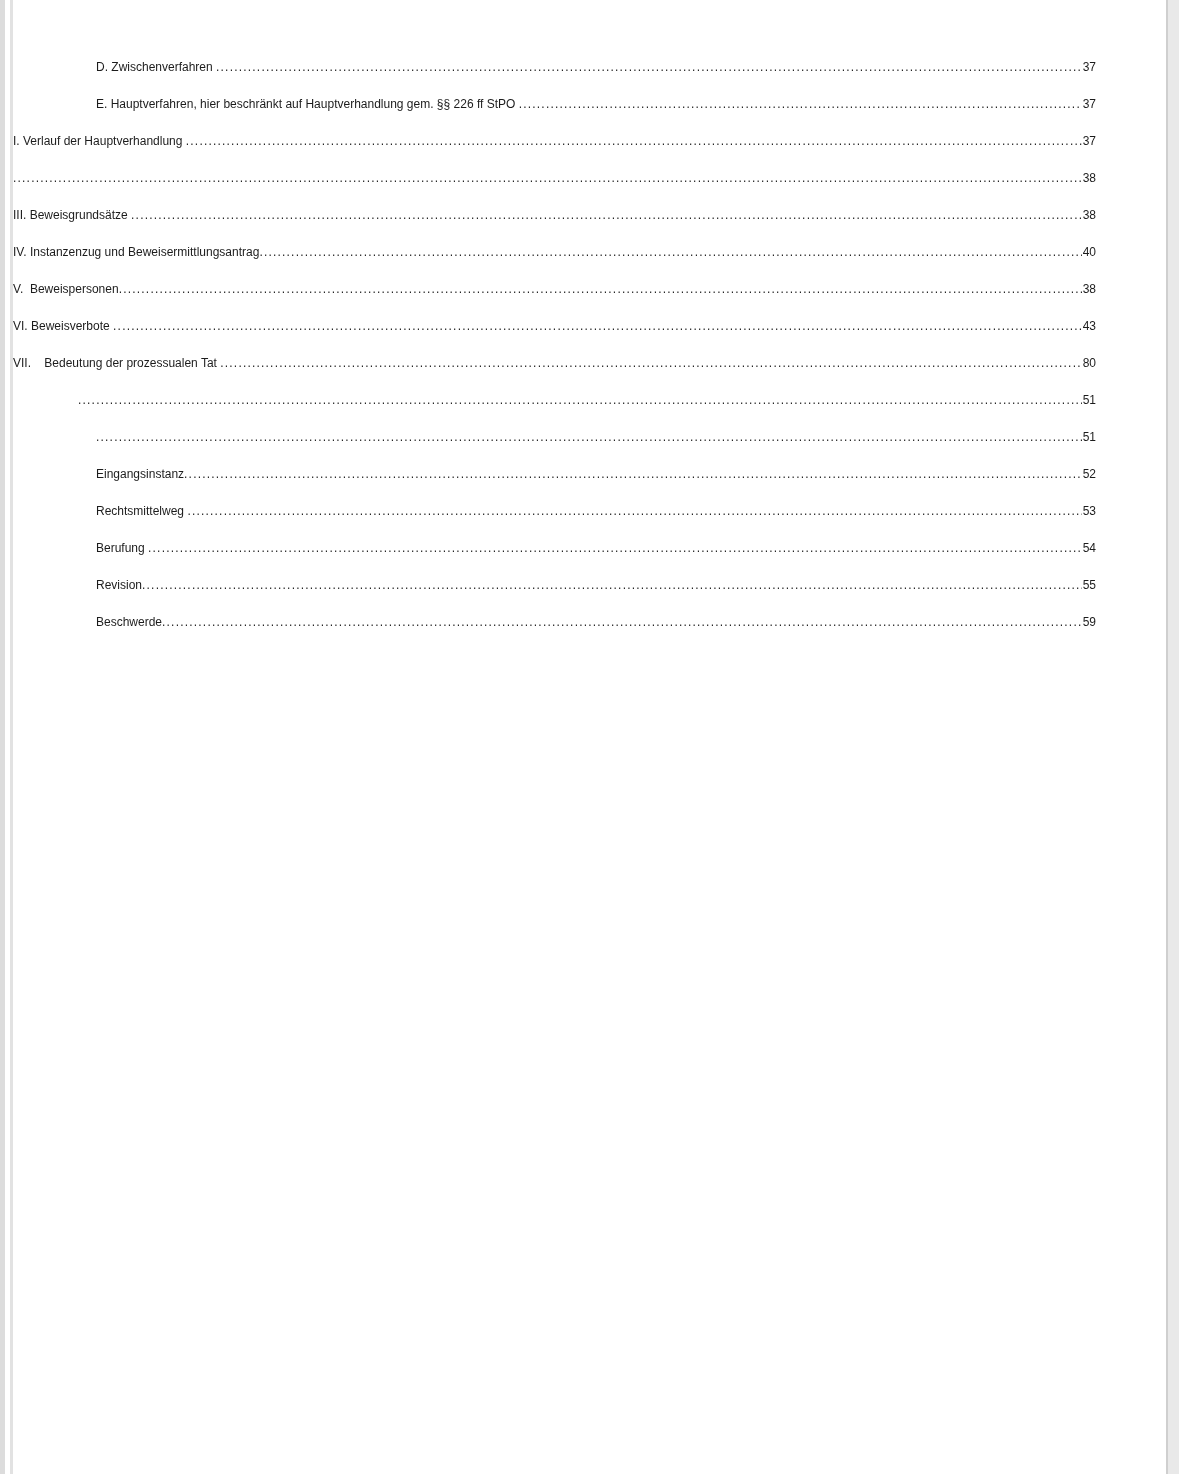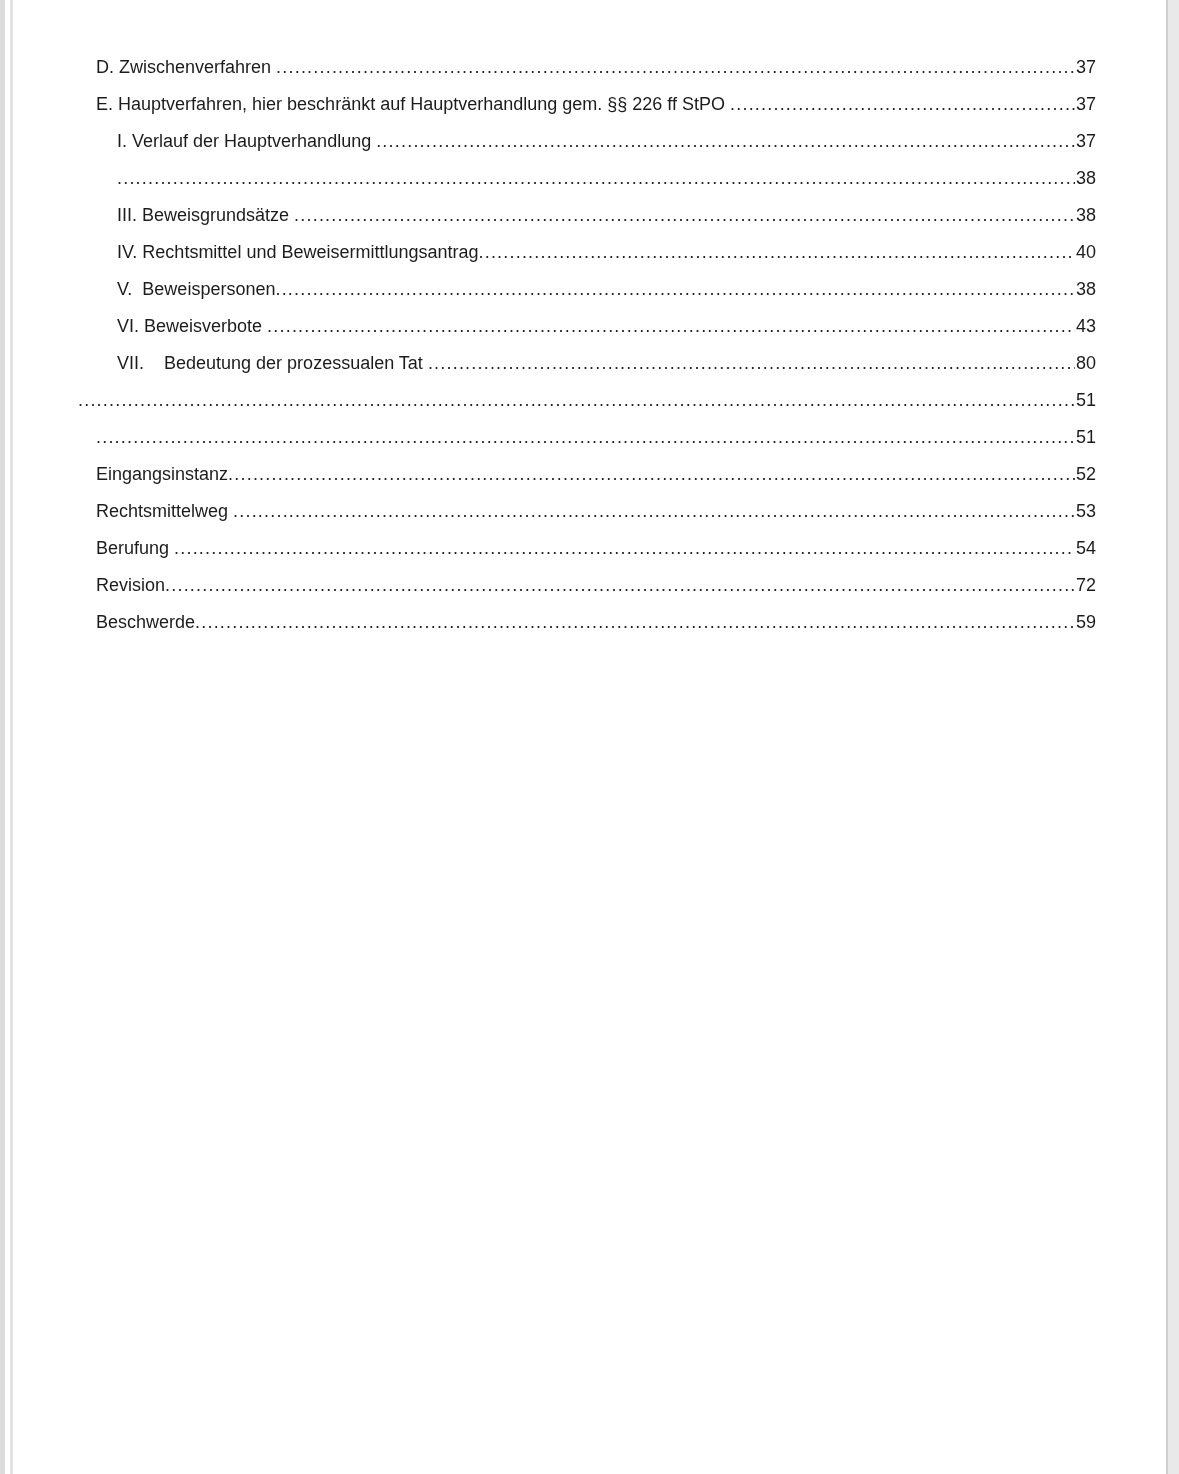--- a/index.html
+++ b/index.html
@@ -38,26 +38,26 @@
   .toc {
     padding-top: 49px;
     padding-right: 70px;
     color: #1c1c1c;
   }
   .toc-row {
     display: flex;
     align-items: baseline;
     height: 37px;
     line-height: 37px;
-    font-size: 18px;
+    font-size: 12px;
     cursor: pointer;
   }
   .toc-row.lvl0 { padding-left: 65px; }
   .toc-row.lvl1 { padding-left: 83px; }
-  .toc-row.lvl2 { padding-left: 104px; }
+  .toc-row.lvl2 { }
 
   .toc-text {
     white-space: pre;
     flex: 0 0 auto;
   }
   .toc-leader {
     flex: 1 1 auto;
     overflow: hidden;
     white-space: nowrap;
     letter-spacing: 1.2px;
@@ -101,21 +101,21 @@
     <span class="toc-page">38</span>
   </div>
 
   <div class="toc-row lvl2">
     <span class="toc-text">III. Beweisgrundsätze </span>
     <span class="toc-leader">............................................................................................................................................................................................................................................................................................................</span>
     <span class="toc-page">38</span>
   </div>
 
   <div class="toc-row lvl2">
-    <span class="toc-text">IV. Rechtsmittel und Beweisermittlungsantrag</span>
+    <span class="toc-text">IV. Instanzenzug und Beweisermittlungsantrag</span>
     <span class="toc-leader">............................................................................................................................................................................................................................................................................................................</span>
     <span class="toc-page">40</span>
   </div>
 
   <div class="toc-row lvl2">
     <span class="toc-text">V.  Beweispersonen</span>
     <span class="toc-leader">............................................................................................................................................................................................................................................................................................................</span>
     <span class="toc-page">38</span>
   </div>
 
@@ -155,21 +155,21 @@
 
   <div class="toc-row lvl1">
     <span class="toc-text">Berufung </span>
     <span class="toc-leader">............................................................................................................................................................................................................................................................................................................</span>
     <span class="toc-page">54</span>
   </div>
 
   <div class="toc-row lvl1">
     <span class="toc-text">Revision</span>
     <span class="toc-leader">............................................................................................................................................................................................................................................................................................................</span>
-    <span class="toc-page">72</span>
+    <span class="toc-page">55</span>
   </div>
 
   <div class="toc-row lvl1">
     <span class="toc-text">Beschwerde</span>
     <span class="toc-leader">............................................................................................................................................................................................................................................................................................................</span>
     <span class="toc-page">59</span>
   </div>
 </div>
   </div>
 

